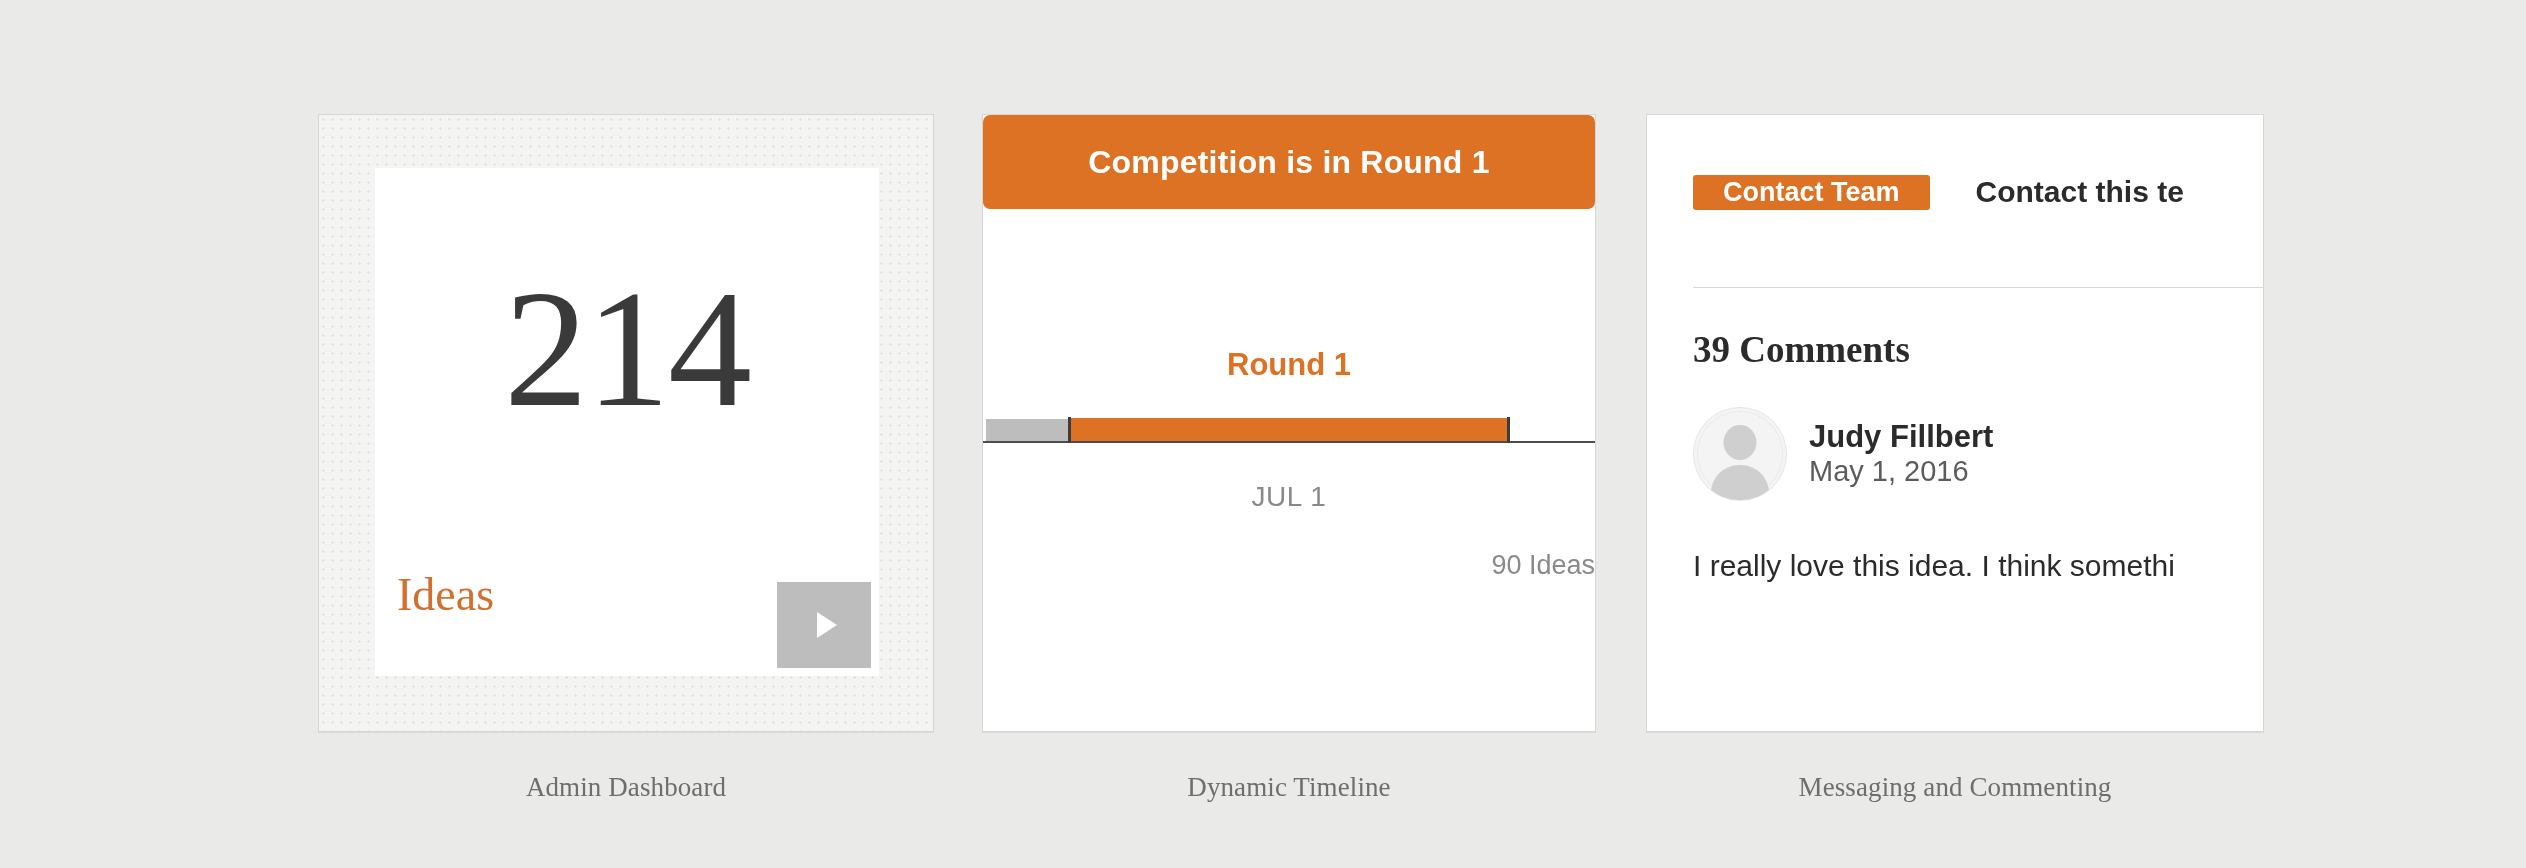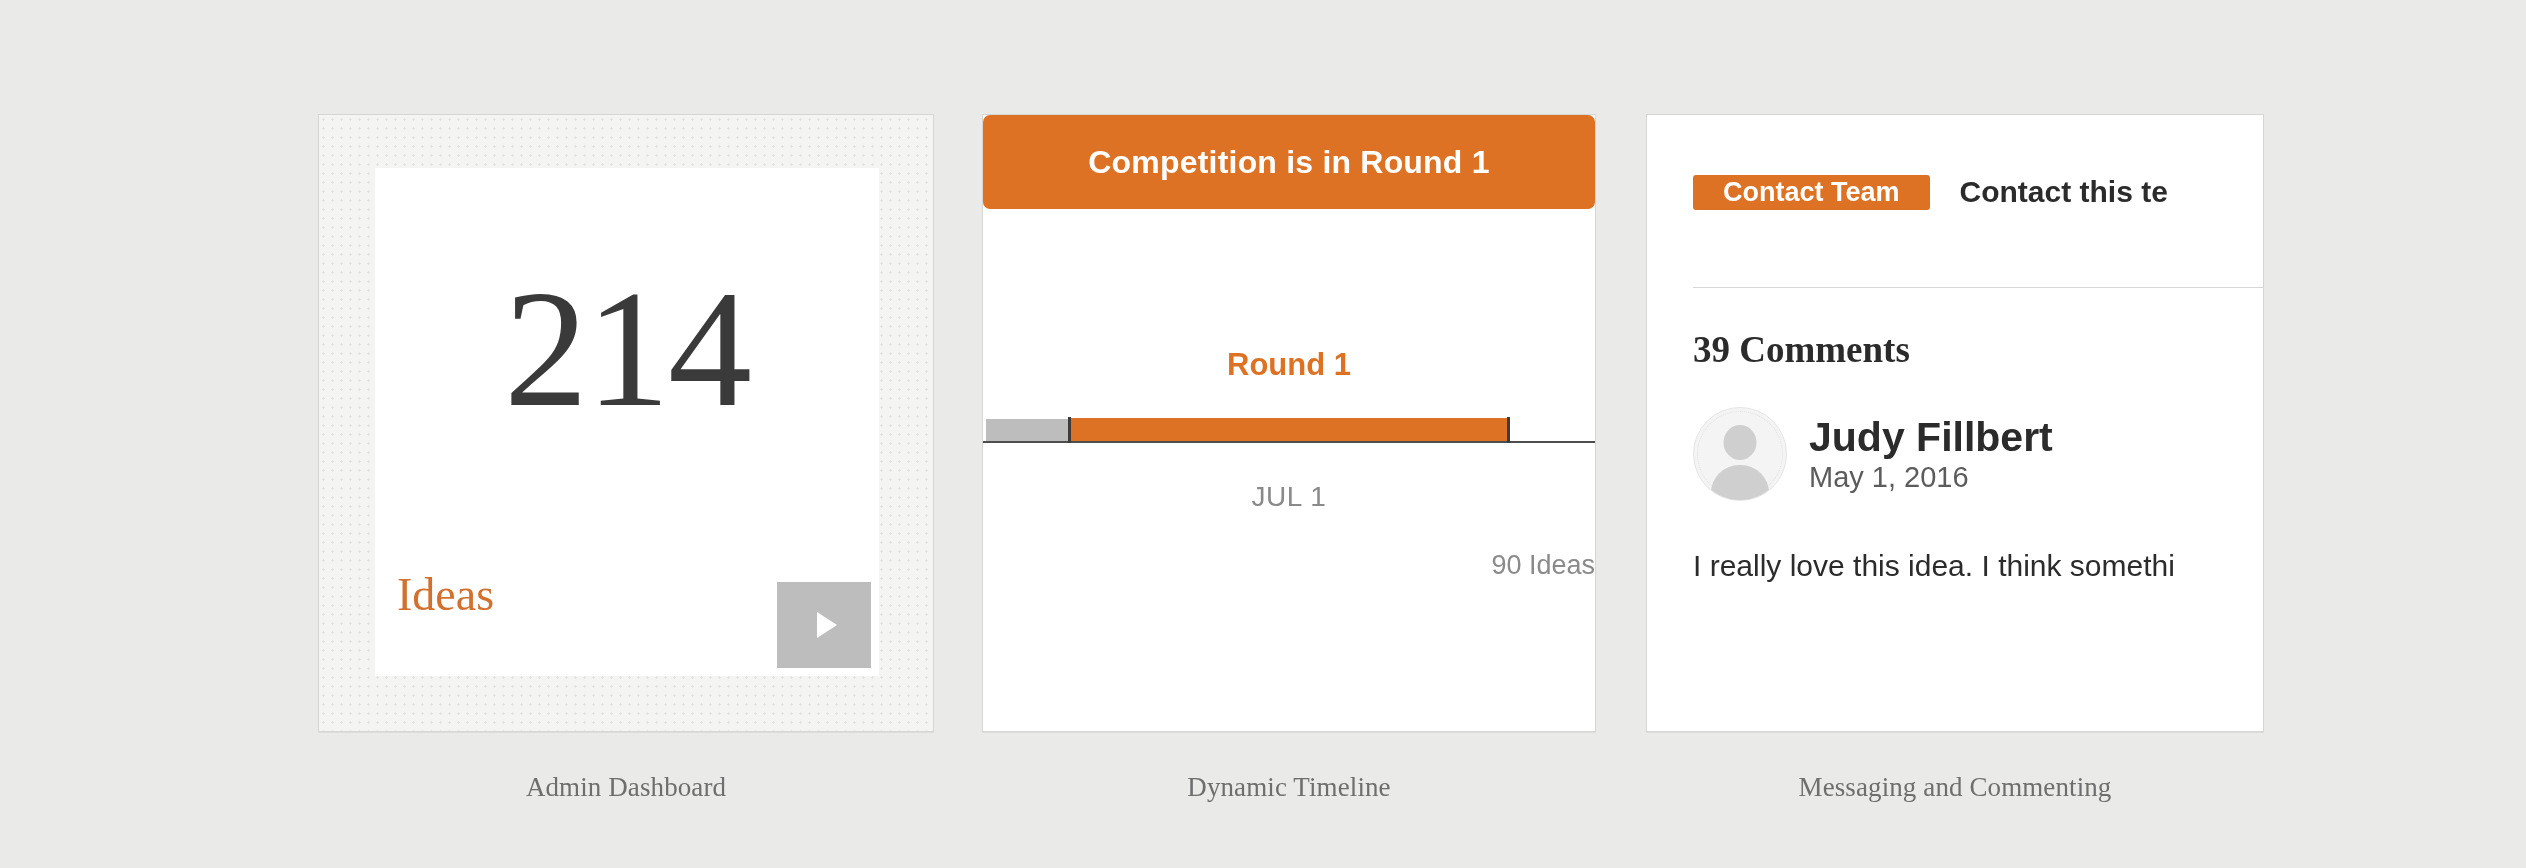--- a/index.html
+++ b/index.html
@@ -218,21 +218,21 @@
     font-weight: bold;
     border: none;
     border-radius: 3px;
     padding: 4px 30px;
     line-height: 1;
     font-family: "Liberation Sans", sans-serif;
     cursor: pointer;
     white-space: nowrap;
   }
   .contact-hint {
-    margin-left: 30px;
+    margin-left: 46px;
     font-size: 30px;
     font-weight: bold;
     color: #2b2b2b;
     white-space: nowrap;
   }
   .msg-divider {
     position: absolute;
     left: 46px;
     top: 172px;
     width: 1000px;
@@ -292,21 +292,21 @@
     width: 84px; height: 84px;
     border-radius: 50%;
     border: 1px dotted #dedede;
   }
   .comment-meta {
     margin-left: 22px;
     line-height: 1.12;
     white-space: nowrap;
   }
   .comment-author {
-    font-size: 41px;
+    font-size: 31px;
     font-weight: bold;
     color: #2b2b2b;
   }
   .comment-date {
     font-size: 29px;
     color: #5c5c5c;
     margin-top: 0;
   }
   .comment-body {
     position: absolute;

